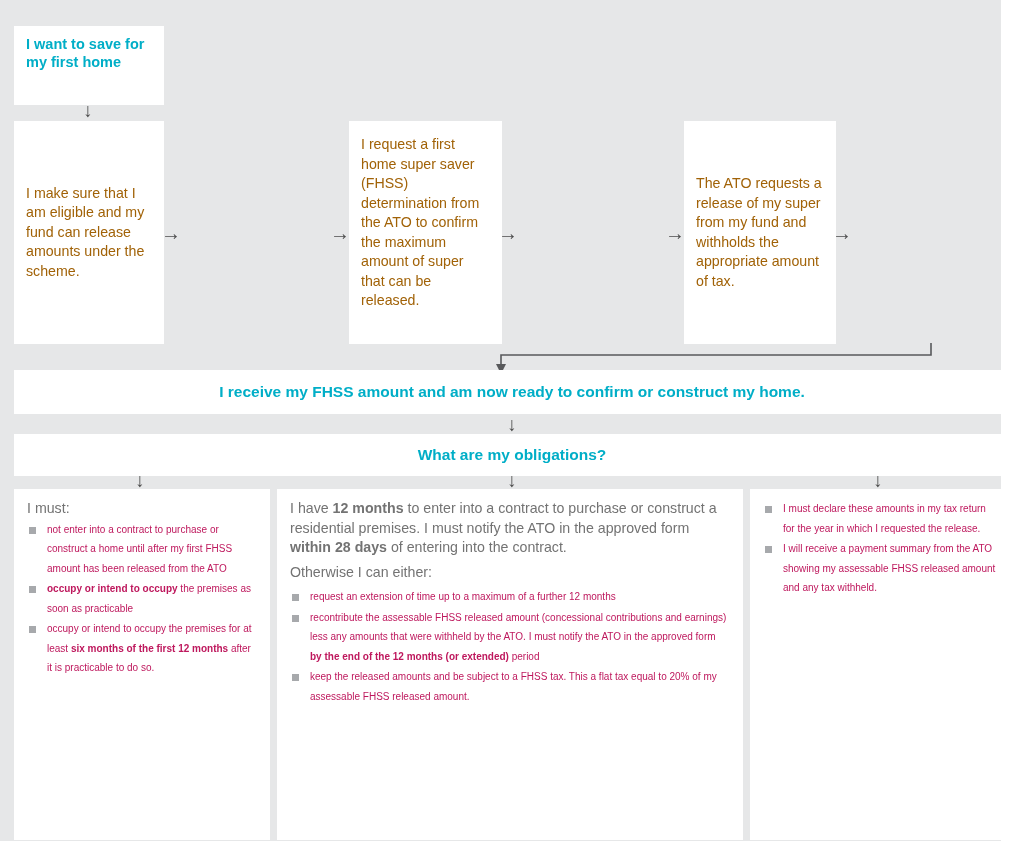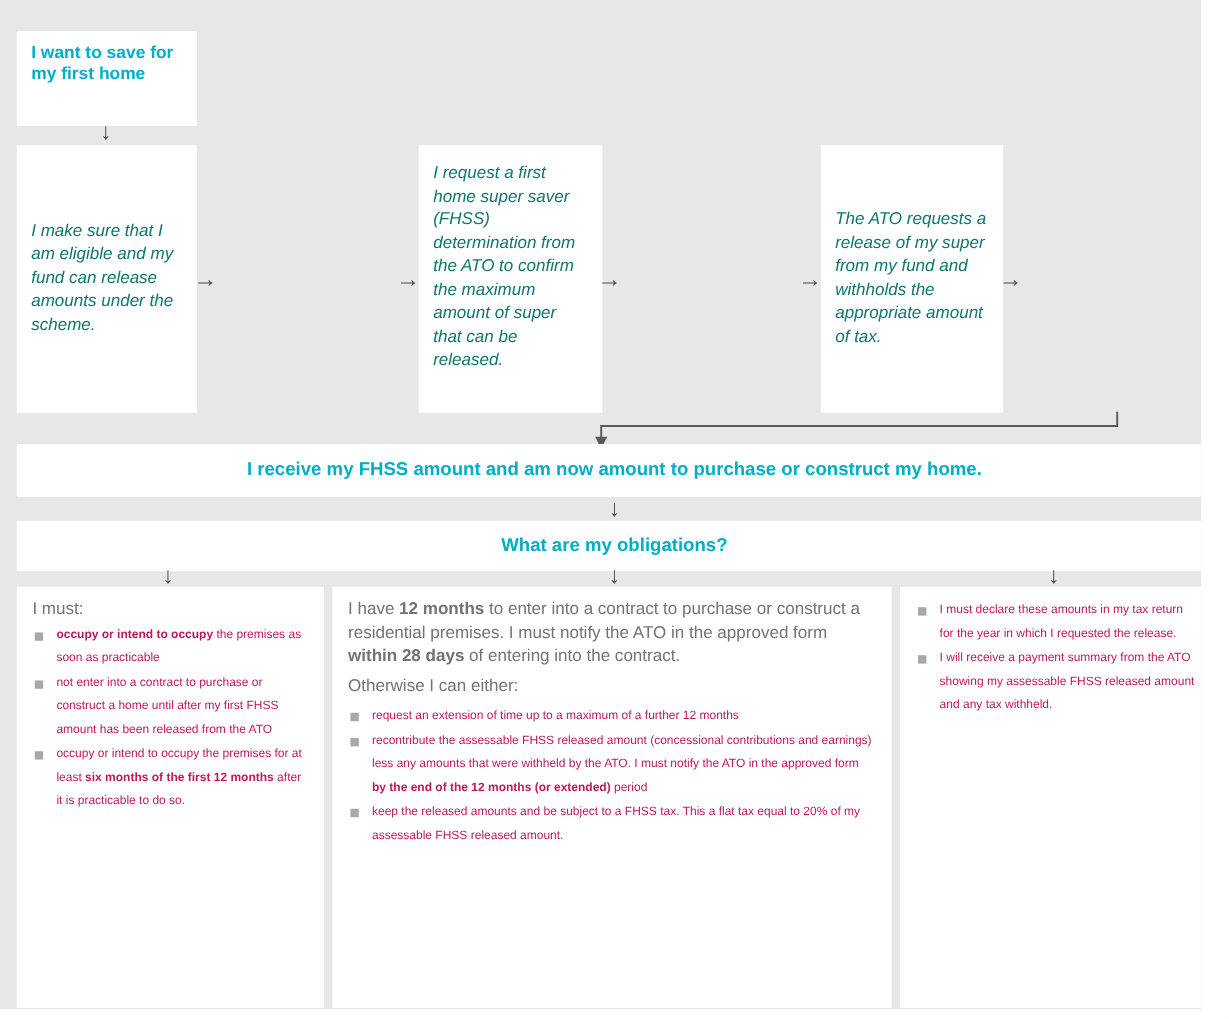--- a/index.html
+++ b/index.html
@@ -42,25 +42,24 @@
 
   
   .step {
     top: 121px;
     height: 223px;
     padding: 0 12px;
     display: flex;
     align-items: center;
   }
   .step .txt {
-    color: #0f766e;
+    color: #a16207;
     font-size: 14.2px;
     line-height: 19.5px;
     width: 100%;
-    font-style: italic;
   }
   .step.top-align .txt { align-self: flex-start; margin-top: 14px; }
 
   #step-1 { left: 14px;  width: 150px; }
   #step-2 { left: 179px; width: 155px; }
   #step-3 { left: 349px; width: 153px; }
   #step-4 { left: 517px; width: 152px; }
   #step-5 { left: 684px; width: 152px; }
   #step-6 { left: 851px; width: 159px; }
 
@@ -189,38 +188,38 @@
   </div>
   <div class="harrow" id="harrow-5">→</div>
 
 
   <svg id="elbow" viewBox="0 0 446 33">
     <path d="M 438 0 L 438 12 L 8 12 L 8 22" fill="none" stroke="#58595b" stroke-width="1.6"></path>
     <path d="M 8 31 L 3 21 L 13 21 Z" fill="#58595b"></path>
   </svg>
 
   <div class="box banner" id="banner-1">
-    <div class="txt">I receive my FHSS amount and am now amount to purchase or construct my home.</div>
+    <div class="txt">I receive my FHSS amount and am now ready to confirm or construct my home.</div>
   </div>
 
   <div class="varrow" id="varrow-banner2">↓</div>
 
   <div class="box banner" id="banner-2">
     <div class="txt">What are my obligations?</div>
   </div>
 
   <div class="varrow" id="varrow-col-1">↓</div>
   <div class="varrow" id="varrow-col-2">↓</div>
   <div class="varrow" id="varrow-col-3">↓</div>
 
   <div class="box col" id="col-1">
     <p class="lead">I must:</p>
     <ul>
+        <li>not enter into a contract to purchase or construct a home until after my first FHSS amount has been released from the ATO</li>
         <li><b>occupy or intend to occupy</b> the premises as soon as practicable</li>
-        <li>not enter into a contract to purchase or construct a home until after my first FHSS amount has been released from the ATO</li>
         <li>occupy or intend to occupy the premises for at least <b>six months of the first 12 months</b> after it is practicable to do so.</li>
       </ul>
   </div>
 
   <div class="box col" id="col-2">
     <p class="lead">I have <b>12 months</b> to enter into a contract to purchase or construct a residential premises. I must notify the ATO in the approved form <b>within 28 days</b> of entering into the contract.</p>
     <p class="lead">Otherwise I can either:</p>
     <ul>
         <li>request an extension of time up to a maximum of a further 12 months</li>
         <li>recontribute the assessable FHSS released amount (concessional contributions and earnings) less any amounts that were withheld by the ATO. I must notify the ATO in the approved form <b>by the end of the 12 months (or extended)</b> period</li>

